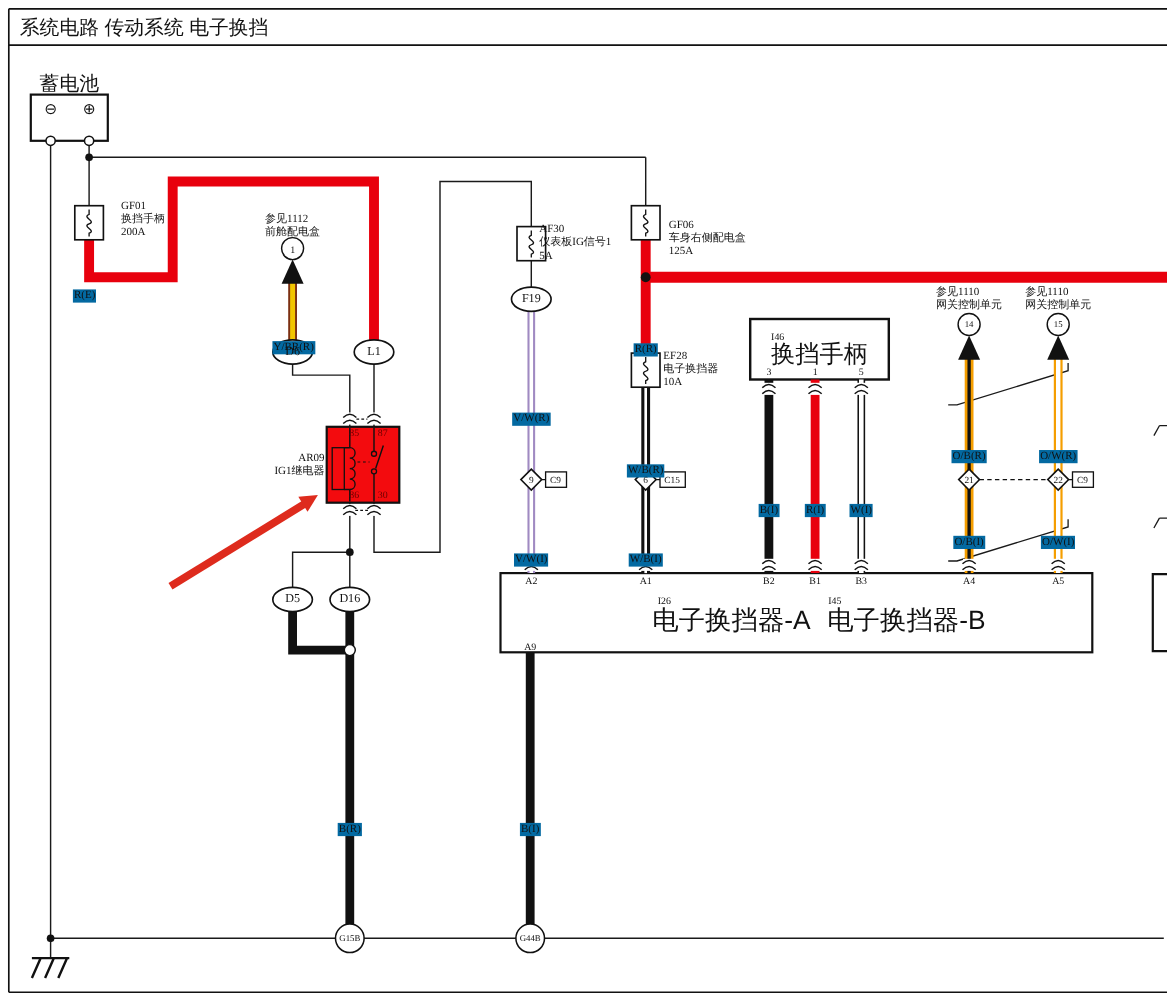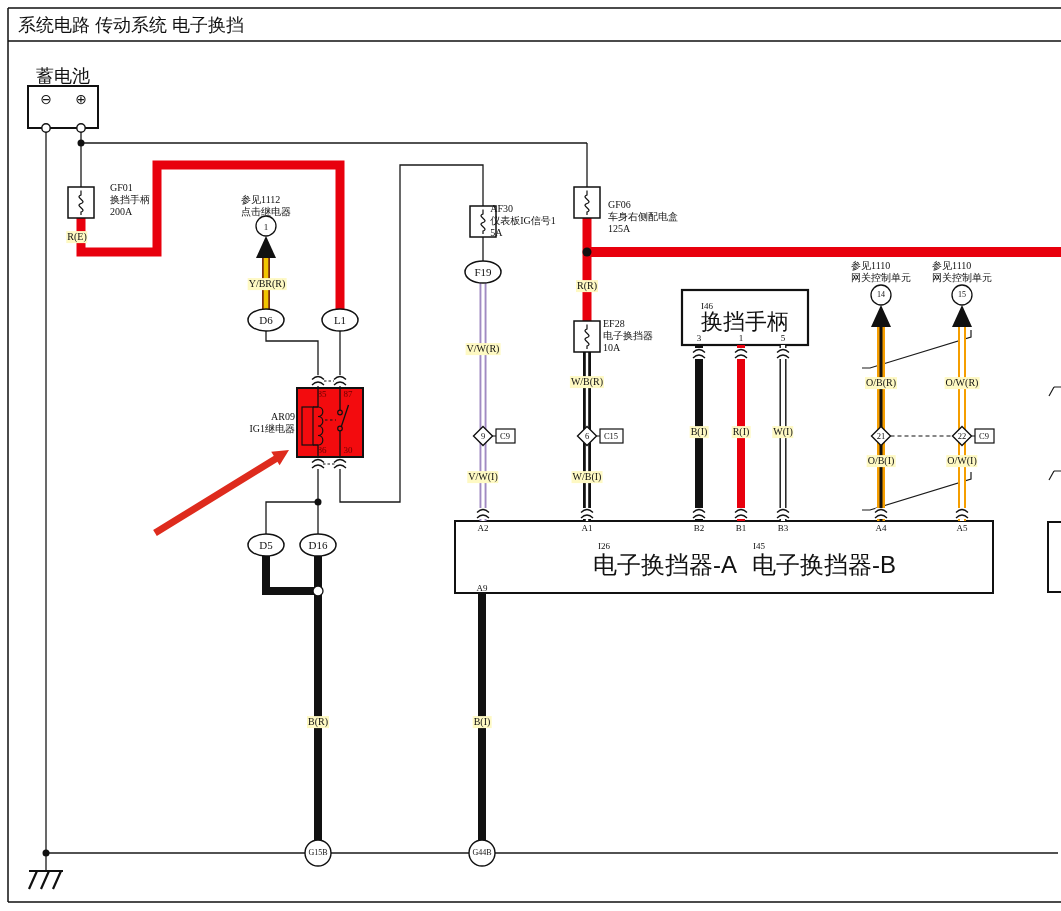--- a/index.html
+++ b/index.html
@@ -7,21 +7,21 @@
        font-family:"Liberation Sans","DejaVu Sans",sans-serif;}
   .stage{position:absolute;left:0;top:0;width:1061px;height:911px;}
   .stage > svg{position:absolute;left:0;top:0;z-index:1;}
   .txt{position:absolute;color:#111;white-space:nowrap;z-index:2;
        font-family:"Liberation Serif","DejaVu Serif",serif;
        font-size:10px;line-height:1.18;}
   .sans{font-family:"Liberation Sans","DejaVu Sans",sans-serif;}
   .cc{transform:translate(-50%,-50%);text-align:center;}
   .cx{transform:translateX(-50%);}
   .rt{transform:translateX(-100%);text-align:right;}
-  .bg{background:#fef9c3;padding:0 1px;}
+  .bg{background:#0369a1;padding:0 1px;margin-top:32px;}
   .s8{font-size:8px}.s85{font-size:8.5px}.s9{font-size:9px}.s95{font-size:11px}.s13{font-size:18px}.s21{font-size:24px}.s22{font-size:22px}
   .maroon{color:#6d0000;}
   .note{position:absolute;left:42px;top:586px;z-index:3;color:#de2b1d;
         font-size:24px;line-height:30px;font-family:"Liberation Sans","DejaVu Sans",sans-serif;}
 </style>
 </head>
 <body>
 
 <div class="stage">
 
@@ -188,40 +188,40 @@
       <div>125A</div>
 </div>
 <div class="txt cx" style="left:628px;top:318px">
   <div>EF28</div>
       <div>电子换挡器</div>
       <div>10A</div>
 </div>
 
 <div class="txt cx" style="left:266px;top:194px">
   <div>参见1112</div>
-      <div>点击继电器</div>
+      <div>前舱配电盒</div>
 </div>
 <div class="txt cx" style="left:881px;top:260px">
   <div>参见1110</div>
       <div>网关控制单元</div>
 </div>
 <div class="txt cx" style="left:962px;top:260px">
   <div>参见1110</div>
       <div>网关控制单元</div>
 </div>
 <div class="txt cc s9" style="left:266px;top:227px">1</div>
 <div class="txt cc s8" style="left:881px;top:295px">14</div>
 <div class="txt cc s8" style="left:962px;top:295px">15</div>
 
 <div class="txt cc bg" style="left:77px;top:237px">R(E)</div>
 <div class="txt cc bg" style="left:267px;top:284px">Y/BR(R)</div>
 <div class="txt cc bg" style="left:483px;top:349px">V/W(R)</div>
 <div class="txt cc bg" style="left:483px;top:477px">V/W(I)</div>
 <div class="txt cc bg" style="left:587px;top:286px">R(R)</div>
-<div class="txt cc bg" style="left:587px;top:382px">W/B(R)</div>
+<div class="txt cc bg" style="left:587px;top:396px">W/B(R)</div>
 <div class="txt cc bg" style="left:587px;top:477px">W/B(I)</div>
 <div class="txt cc bg" style="left:699px;top:432px">B(I)</div>
 <div class="txt cc bg" style="left:741px;top:432px">R(I)</div>
 <div class="txt cc bg" style="left:783px;top:432px">W(I)</div>
 <div class="txt cc bg" style="left:881px;top:383px">O/B(R)</div>
 <div class="txt cc bg" style="left:881px;top:461px">O/B(I)</div>
 <div class="txt cc bg" style="left:962px;top:383px">O/W(R)</div>
 <div class="txt cc bg" style="left:962px;top:461px">O/W(I)</div>
 <div class="txt cc bg" style="left:318px;top:722px">B(R)</div>
 <div class="txt cc bg" style="left:482px;top:722px">B(I)</div>

